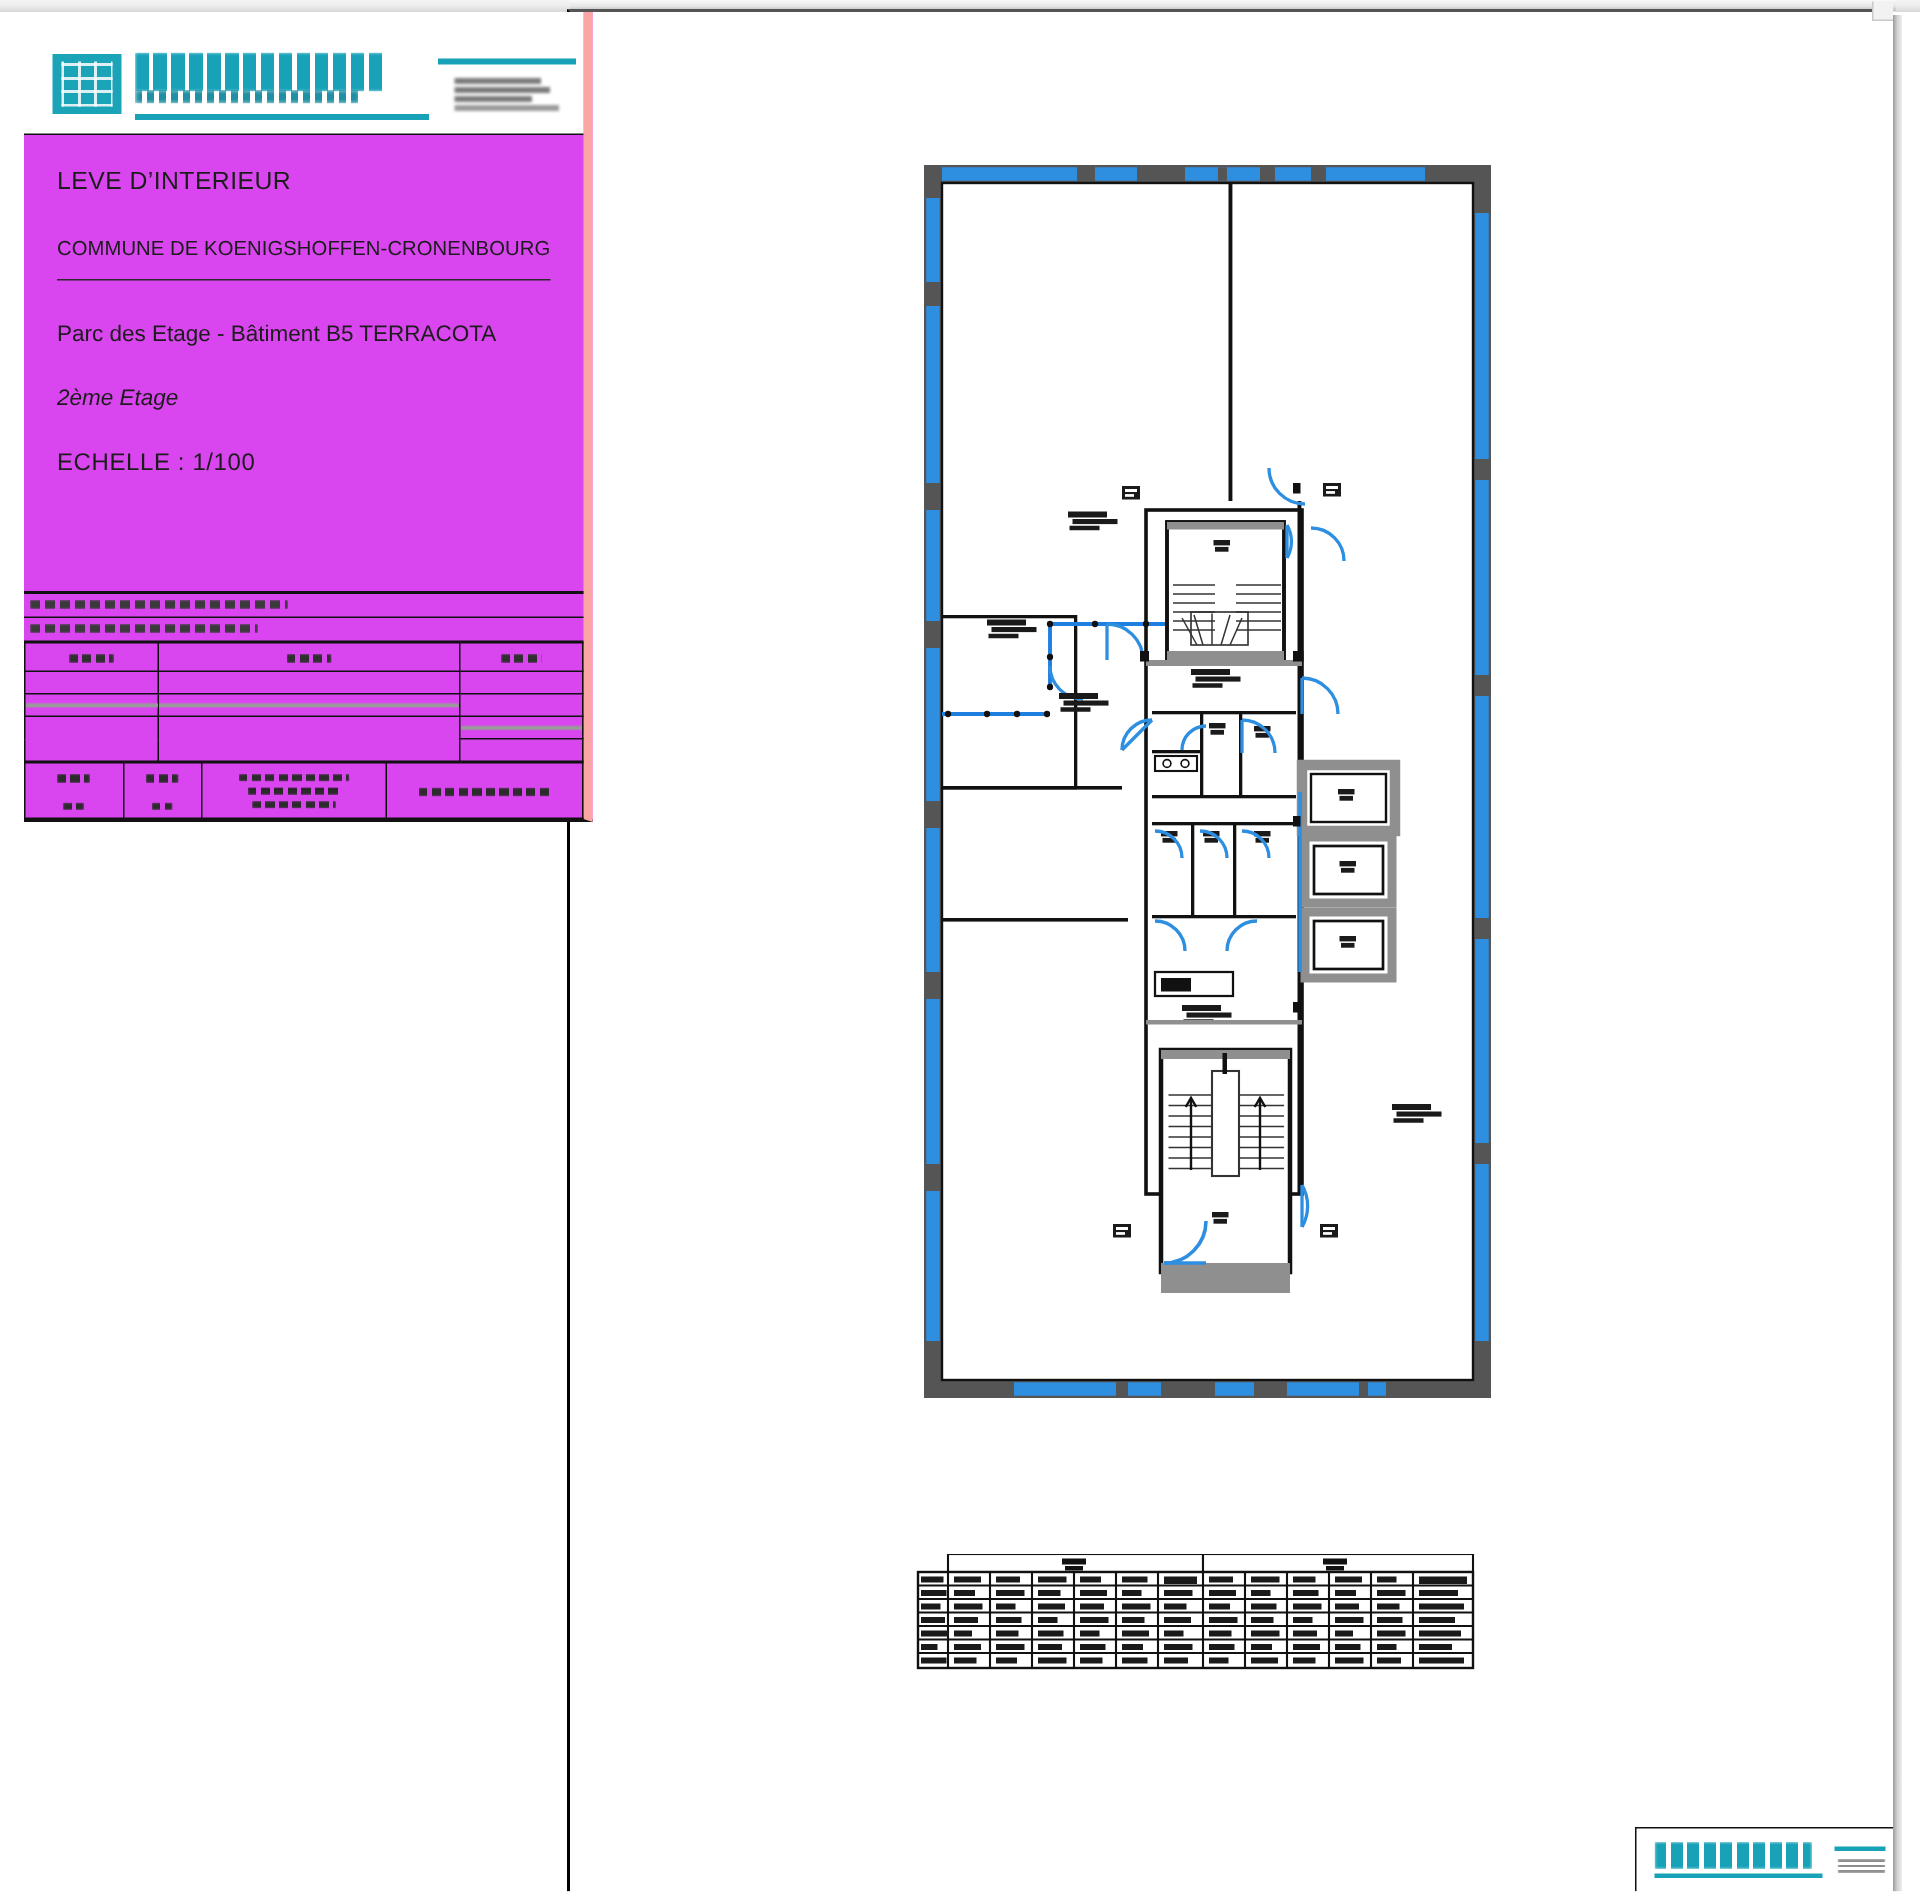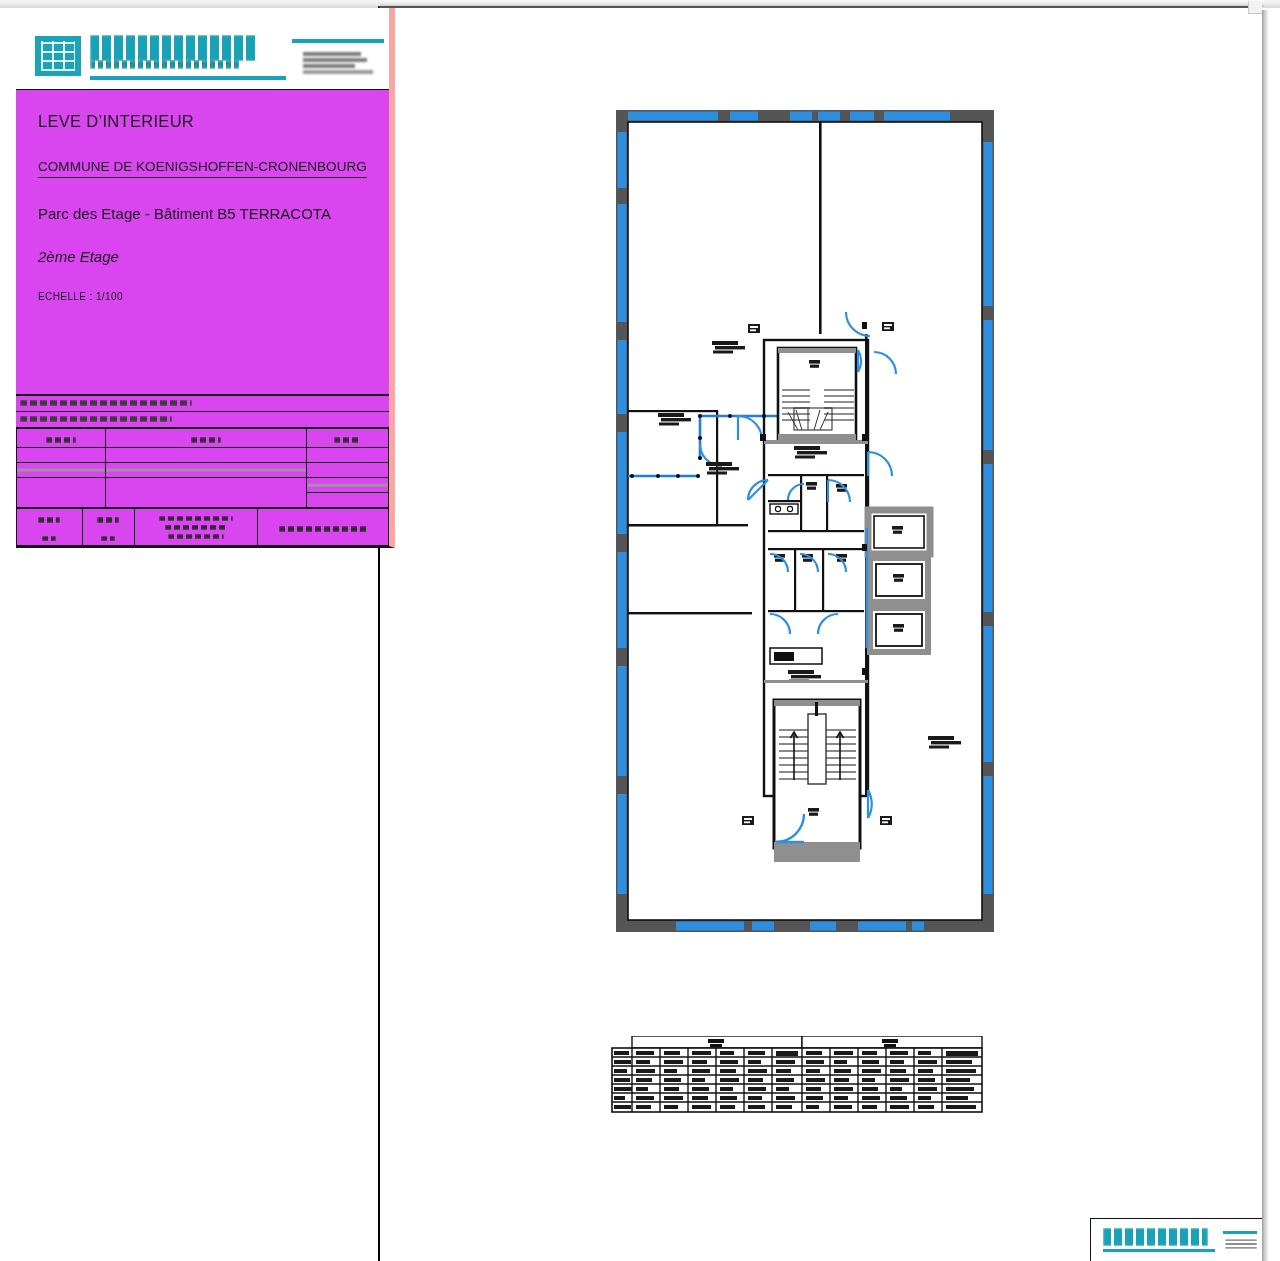--- a/index.html
+++ b/index.html
@@ -111,25 +111,25 @@
       linear-gradient(90deg,#9a9a9a 0 70px, transparent 70px) 0 18px/100% 4px no-repeat;
   }
 
   .tb-titles { padding: 22px 12px 0 22px; }
   .tb-line1 {
     font-size: 16.5px; letter-spacing:.3px; color:#1c1c1c; margin-bottom: 26px;
   }
   .tb-line2 {
     font-size: 13.5px; letter-spacing:.05px; color:#1c1c1c;
     border-bottom: 1.2px solid #2a2a2a; display: inline-block;
-    padding-bottom: 3px; margin-bottom: 27px;
+    padding-bottom: 13px; margin-bottom: 27px;
   }
   .tb-line3 { font-size: 15px; color:#1c1c1c; margin-bottom: 26px; }
   .tb-line4 { font-size: 15px; color:#1c1c1c; margin-bottom: 26px; font-style: italic; }
-  .tb-line5 { font-size: 10px; color:#1c1c1c; letter-spacing:.4px; }
+  .tb-line5 { font-size: 16px; color:#1c1c1c; letter-spacing:.4px; }
 
   
   .meta {
     position: absolute; left: 0; top: 386px; right: 0; bottom: 0;
     border-top: 2.5px solid #111;
   }
   .meta-row {
     border-bottom: 1.6px solid #111;
     height: 16px;
     position: relative;

